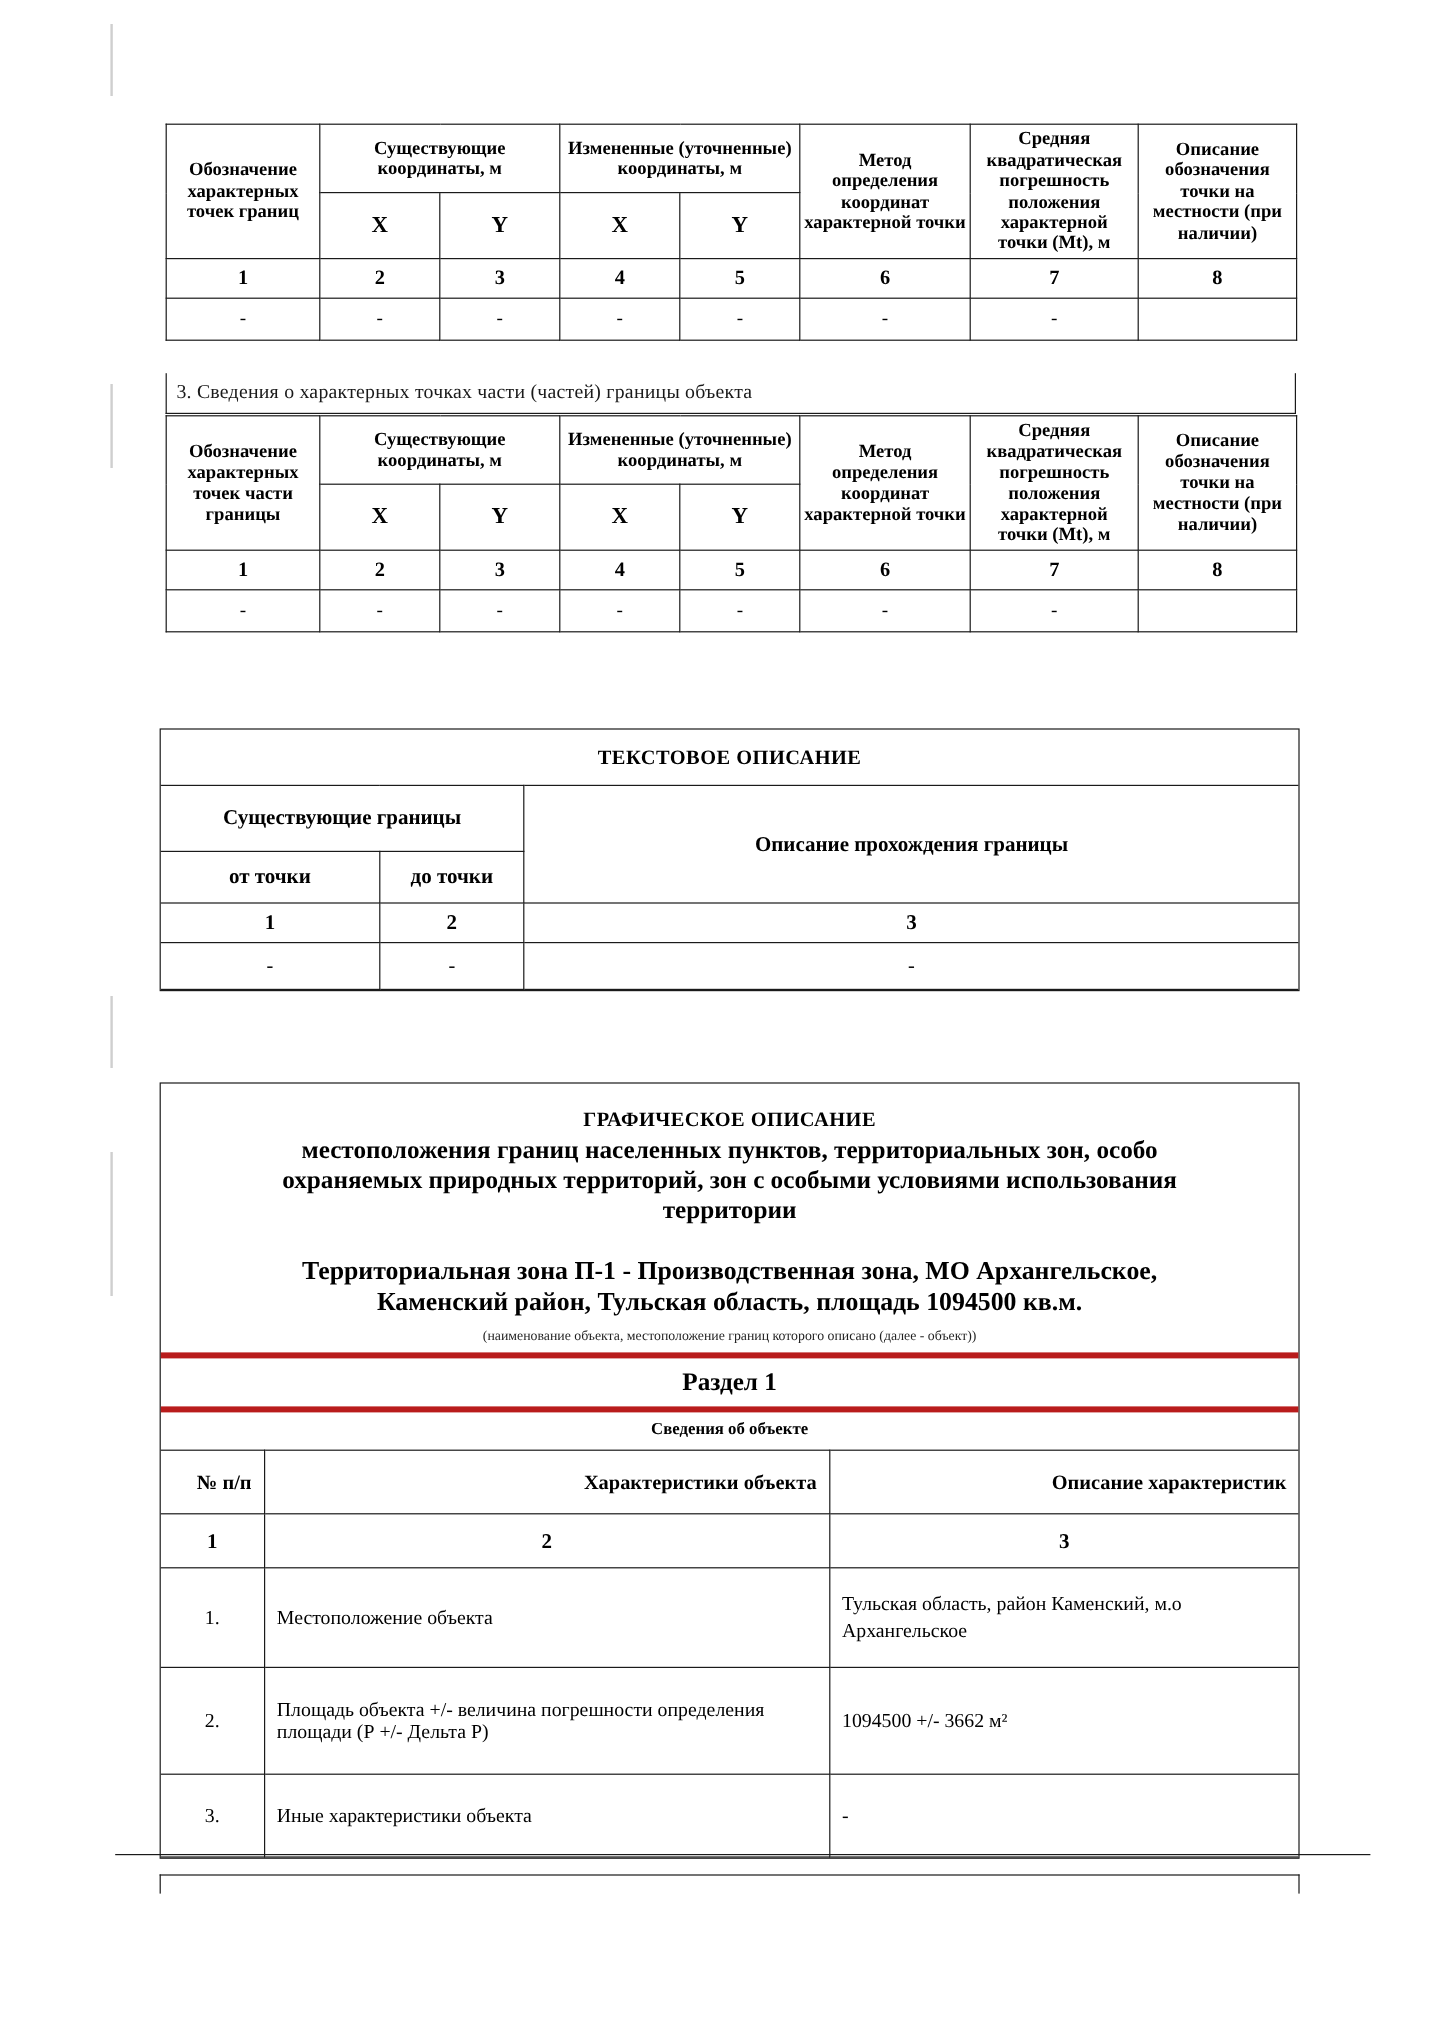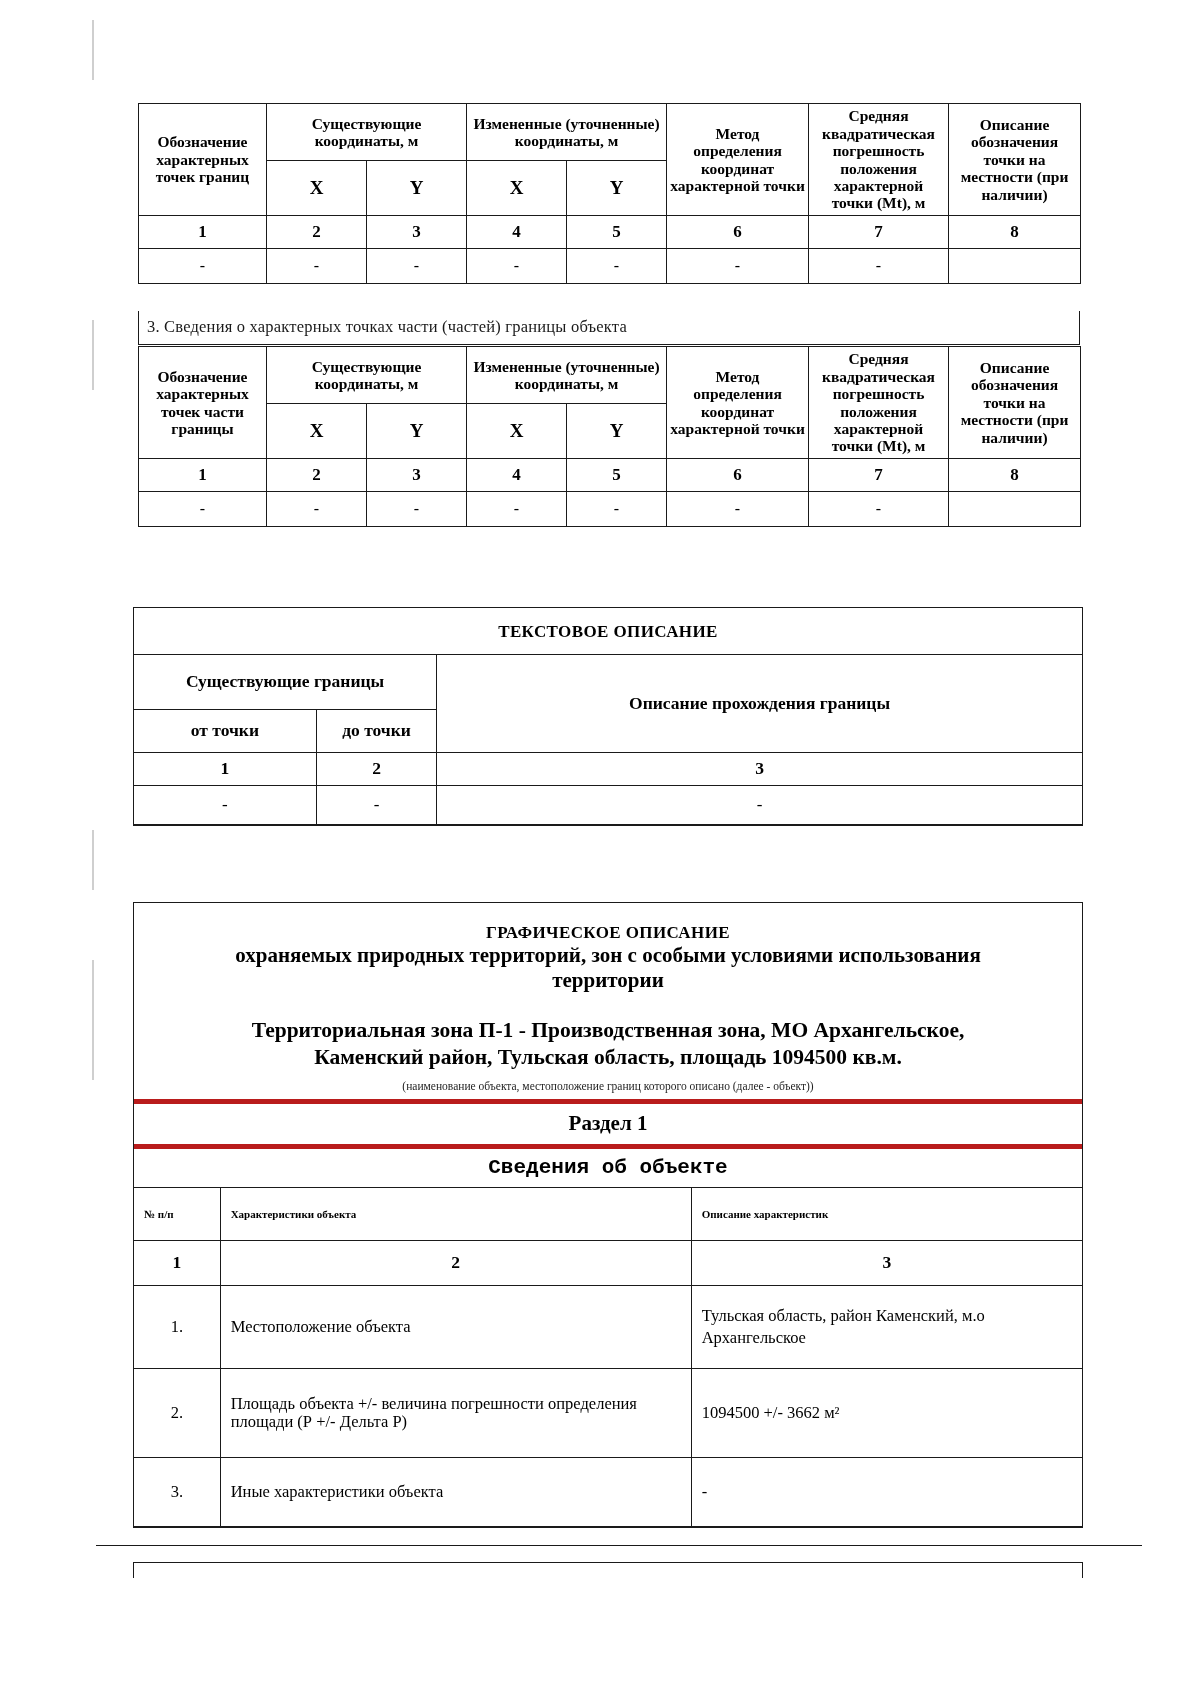--- a/index.html
+++ b/index.html
@@ -138,21 +138,21 @@
     padding: 5px 10px 7px 10px;
   }
 
   .band {
     text-align: center;
     font-weight: bold;
     border-top: 5px solid #b91c1c;
     padding: 7px 0 8px 0;
   }
   .band-razdel { font-size: 21px; }
-  .band-svedeniya { font-size: 21px; font-family: Liberation Mono, monospace; }
+  .band-svedeniya { font-size: 14px; }
 
   .zone-title {
     text-align: center;
     font-weight: bold;
     font-size: 21.5px;
     line-height: 1.25;
     padding: 18px 30px 4px 30px;
   }
 
   .obj-table {
@@ -160,23 +160,23 @@
     border-collapse: collapse;
     table-layout: fixed;
     font-size: 16.5px;
   }
   .obj-table td {
     border: 1px solid #1a1a1a;
     padding: 8px 10px;
     vertical-align: middle;
   }
   .obj-table .hrow td {
-    text-align: left;
-    font-weight: bold;
-    font-size: 11px;
+    text-align: right;
+    font-weight: bold;
+    font-size: 17px;
     height: 36px;
   }
   .obj-table .nrow td {
     text-align: center;
     font-weight: bold;
     font-size: 17.5px;
     height: 28px;
   }
   .obj-table .cnum { text-align: center; }
   .obj-table .desc-cell { line-height: 1.35; }
@@ -350,20 +350,21 @@
         <td class="ctr">-</td>
         <td class="ctr no-side-r">-</td>
       </tr>
     </tbody>
       </table>
   </div>
 
   <div class="block" style="top:902px;">
     <div class="block-title" style="padding-top:20px;padding-bottom:6px;">
       <div class="t1">ГРАФИЧЕСКОЕ ОПИСАНИЕ</div>
+      <div class="t2">местоположения границ населенных пунктов, территориальных зон, особо</div>
       <div class="t2" style="margin-top:0;">охраняемых природных территорий, зон с особыми условиями использования</div>
       <div class="t2" style="margin-top:0;">территории</div>
     </div>
 
     <div class="zone-title">
       <div>Территориальная зона П-1 - Производственная зона, МО Архангельское,</div>
       <div>Каменский район, Тульская область, площадь 1094500 кв.м.</div>
     </div>
 
     <div class="caption-small">(наименование объекта, местоположение границ которого описано (далее - объект))</div>

